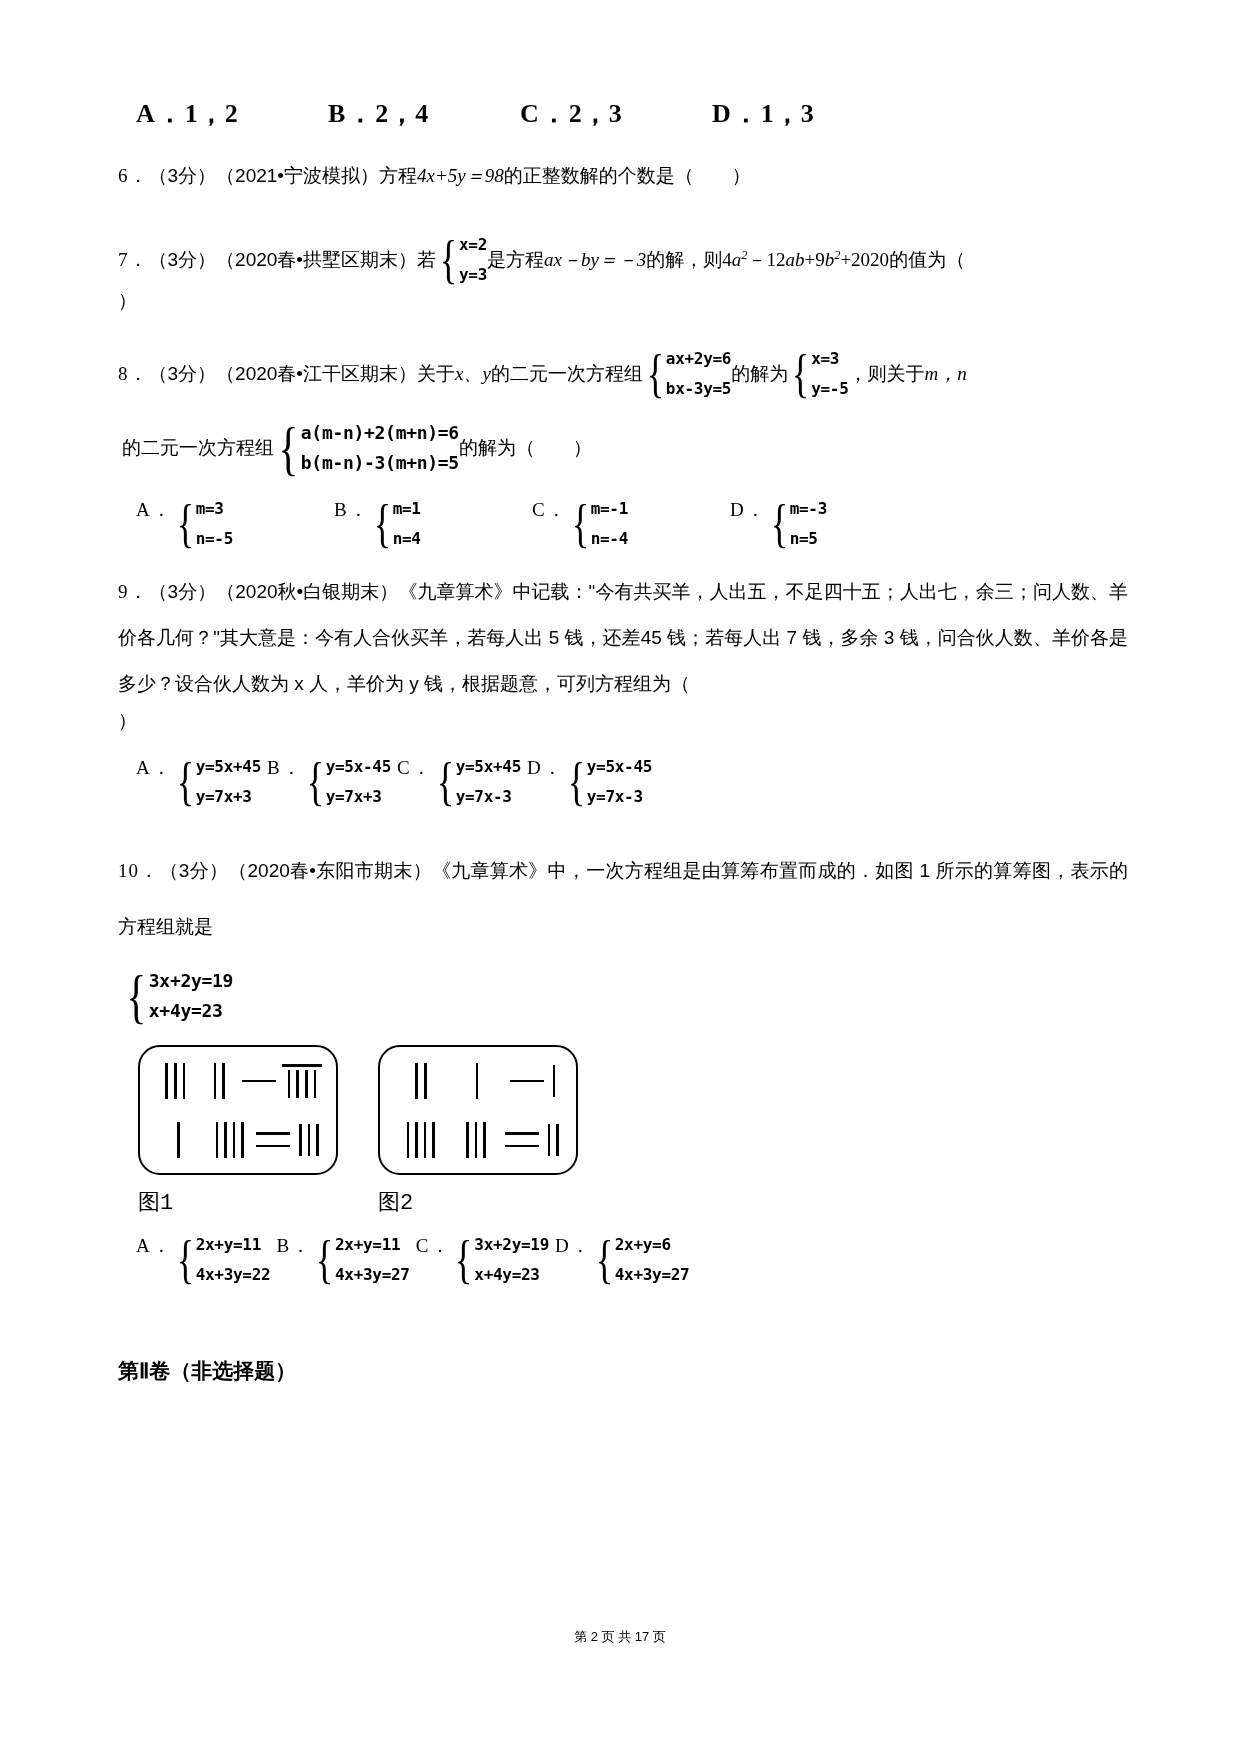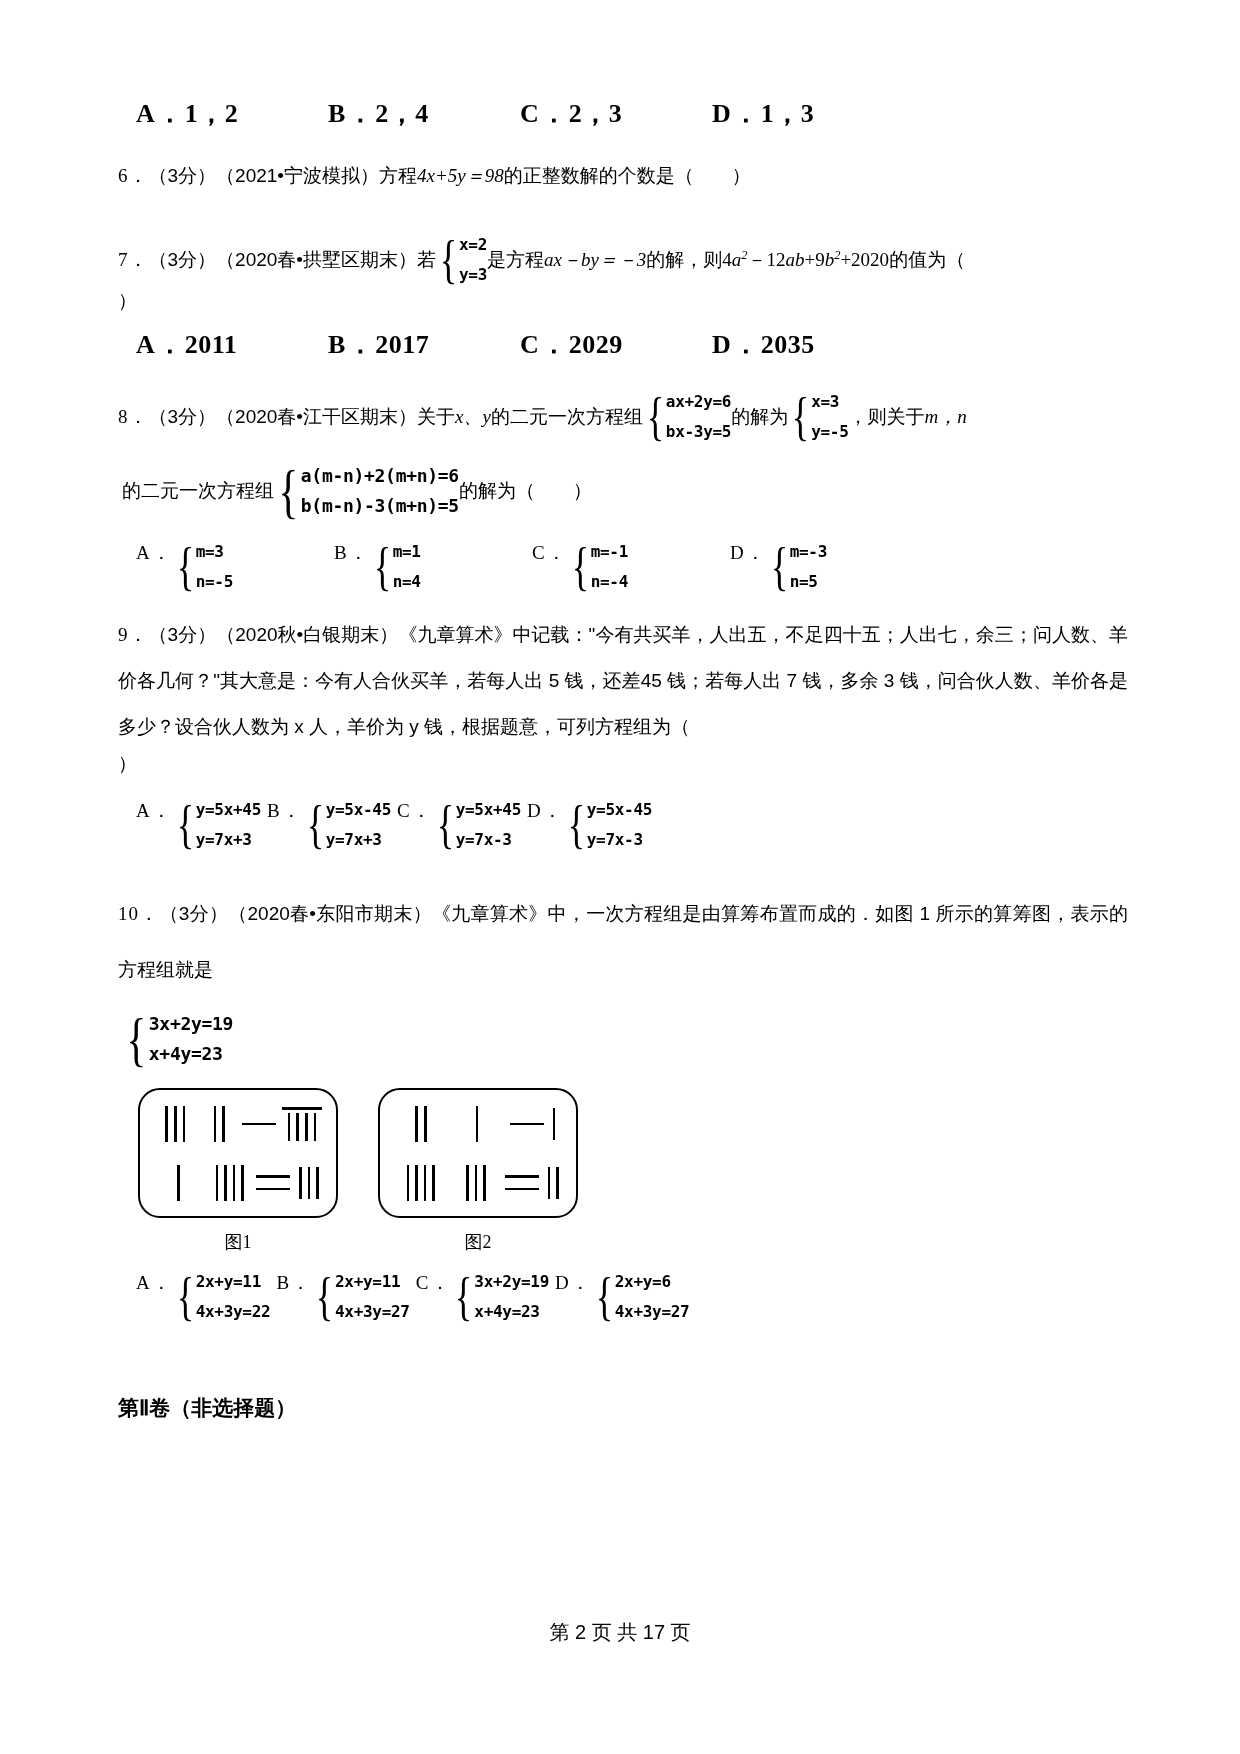--- a/index.html
+++ b/index.html
@@ -185,43 +185,43 @@
     flex-direction: column;
     align-items: center;
   }
   .ten-over .tbar {
     width: 40px;
     height: 2.6px;
     background: #000;
     margin-bottom: 3px;
   }
   .figcap {
-    text-align: center;
-    font-size: 18px;
+    text-align: left;
+    font-size: 22px;
     margin-top: 12px;
-    font-family: Liberation Serif, serif;
+    font-family: Liberation Mono, monospace;
   }
 
   
   .section-title {
     text-align: left;
     font-size: 21px;
     font-weight: bold;
     margin-top: 66px;
     font-family: Liberation Serif, serif;
   }
 
   
   .footer {
     position: absolute;
     left: 0;
     right: 0;
     bottom: 108px;
     text-align: center;
-    font-size: 20px;
+    font-size: 13px;
     font-family: "Liberation Sans", "DejaVu Sans", sans-serif;
   }
 </style>
 </head>
 <body>
 
 <div class="page">
   <div class="content">
 
     <div class="opt-row" style="margin-top:0;">
@@ -247,34 +247,20 @@
       <span class="num">7．</span><span class="cn">（3分）</span><span class="cn">（2020春•拱墅区期末）</span><span class="cn">若</span><span class="sys tall">
           <span class="brace">{</span>
           <span class="rows">
             <span>x=2</span>
             <span>y=3</span>
           </span>
         </span><span class="cn">是方程</span><span class="mi">ax－by＝－3</span><span class="cn">的解，则</span><span class="mn">4<span class="mi">a</span><sup class="ex">2</sup>－12<span class="mi">ab</span>+9<span class="mi">b</span><sup class="ex">2</sup>+2020</span><span class="cn">的值为（</span>
     </div>
     <div class="q" style="margin-top:-8px; line-height:36px;">
       <span class="cn">）</span>
-    </div>
-    <div class="opt-row" style="margin-top:8px;">
-      <div class="opt">
-        <span class="lab">A．</span><span>2011</span>
-      </div>
-      <div class="opt">
-        <span class="lab">B．</span><span>2017</span>
-      </div>
-      <div class="opt">
-        <span class="lab">C．</span><span>2029</span>
-      </div>
-      <div class="opt">
-        <span class="lab">D．</span><span>2035</span>
-      </div>
     </div>
 
     <div class="q" style="margin-top:26px; line-height:56px;">
       <span class="num">8．</span><span class="cn">（3分）</span><span class="cn">（2020春•江干区期末）</span><span class="cn">关于</span><span class="mi">x、y</span><span class="cn">的二元一次方程组</span><span class="sys tall">
           <span class="brace">{</span>
           <span class="rows">
             <span>ax+2y=6</span>
             <span>bx-3y=5</span>
           </span>
         </span><span class="cn">的解为</span><span class="sys tall">

